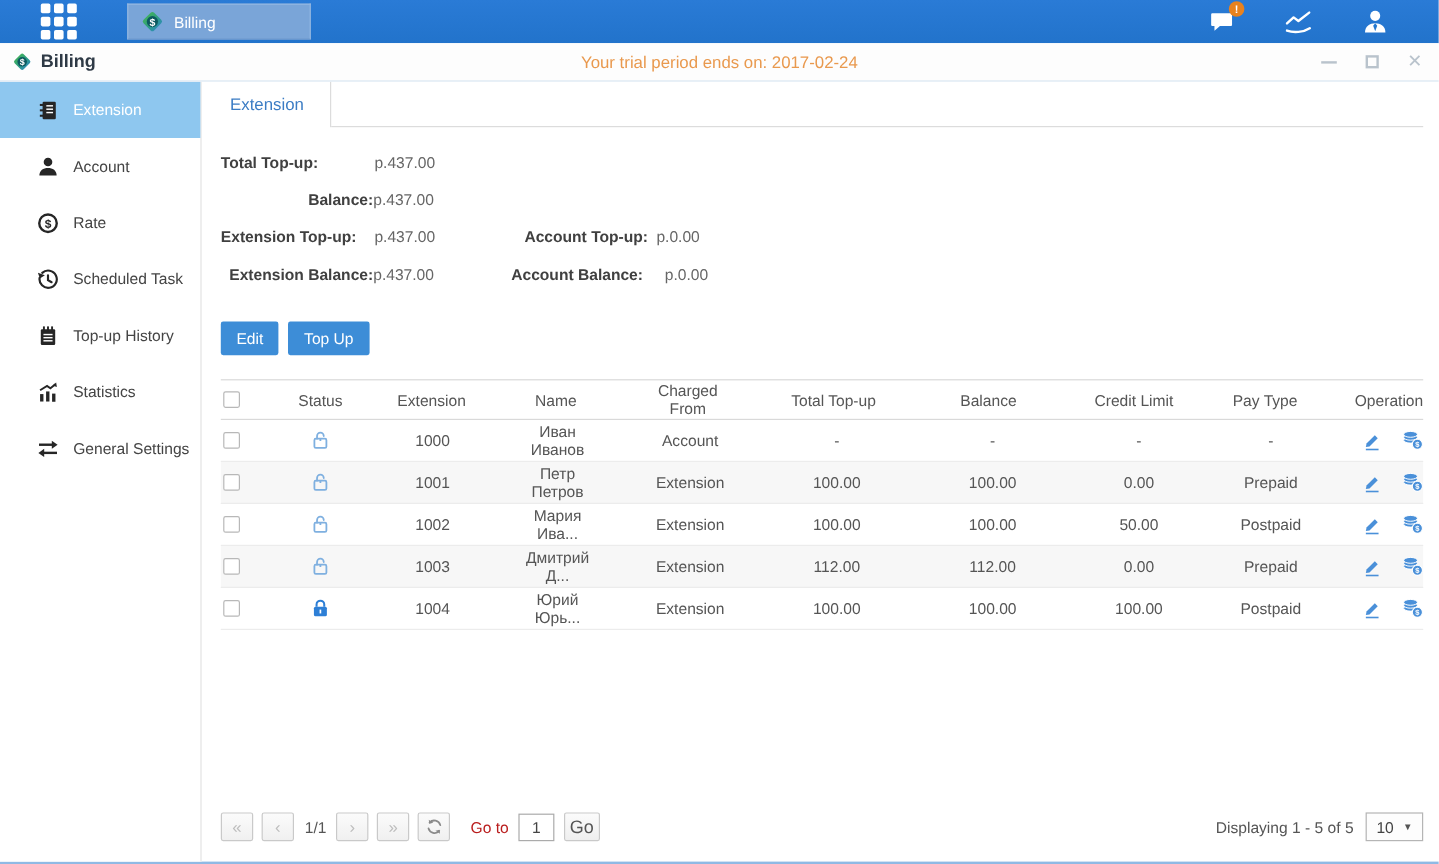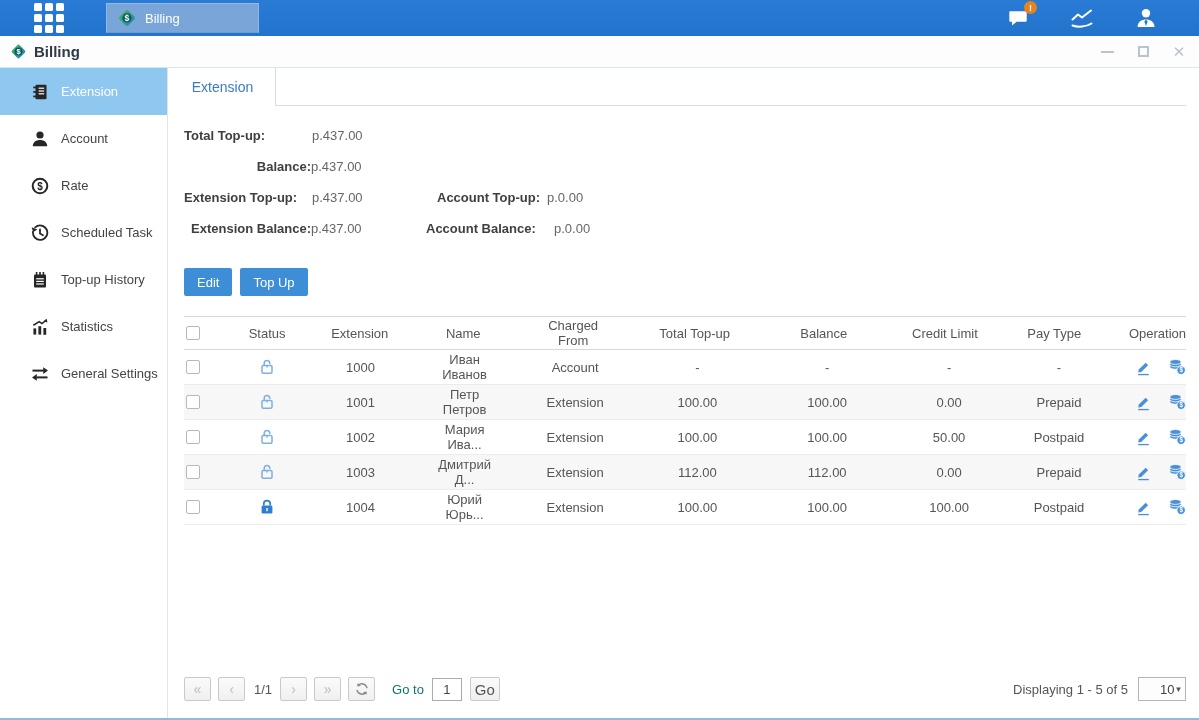--- a/index.html
+++ b/index.html
@@ -65,25 +65,25 @@
   .checkbox { width:14px; height:14px; border:1px solid #b8b8b8; border-radius:2px; background:#fff; cursor:pointer; }
   .op-ico { width:18px; height:18px; cursor:pointer; display:flex; align-items:center; justify-content:center; }
   .status-ico { width:18px; height:18px; cursor:pointer; }
 
   .spacer { flex:1; }
 
   
   .pager { height:30px; display:flex; align-items:center; margin-bottom:4px; }
   .pg-btn { width:27px; height:24px; background:linear-gradient(#fbfbfb,#f0f0f0); border:1px solid #c9c9c9; border-radius:2px; display:flex; align-items:center; justify-content:center; color:#bdbdbd; font-size:14px; cursor:pointer; margin-right:7px; }
   .pg-ind { margin:0 8px 0 2px; color:#555; }
-  .goto-lbl { margin:0 8px 0 10px; color:#0f766e; }
+  .goto-lbl { margin:0 8px 0 10px; color:#b91c1c; }
   .goto-input { width:30px; height:23px; border:1px solid #ababab; text-align:center; font-size:13px; font-family:inherit; color:#444; margin-right:8px; }
   .pg-go { width:30px; height:24px; background:linear-gradient(#fbfbfb,#efefef); border:1px solid #c9c9c9; border-radius:2px; color:#555; font-size:15px; display:flex; align-items:center; justify-content:center; cursor:pointer; }
   .pager-right { margin-left:auto; display:flex; align-items:center; gap:10px; color:#555; }
-  .pagesize { width:48px; height:24px; border:1px solid #b5b5b5; background:#fdfdfd; display:flex; align-items:center; padding:0 21px; cursor:pointer; color:#444; }
+  .pagesize { width:48px; height:24px; border:1px solid #b5b5b5; background:#fdfdfd; display:flex; align-items:center; padding:0 8px; cursor:pointer; color:#444; }
   .pagesize .arrow { margin-left:auto; font-size:8px; color:#555; }
 </style>
 </head>
 <body>
 
 <svg width="0" height="0" style="position:absolute">
   <defs>
     <linearGradient id="diamondGrad" x1="0" y1="0" x2="1" y2="0">
       <stop offset="0" stop-color="#3fae62"></stop>
       <stop offset="0.5" stop-color="#2fa07f"></stop>
@@ -143,20 +143,21 @@
     <div class="title-group">
       <svg width="17" height="17" viewBox="0 0 24 24">
         <g transform="rotate(45 12 12)">
             <rect x="4.5" y="4.5" width="15" height="15" rx="2.5" fill="url(#diamondGrad)"></rect>
           </g>
         <circle cx="12" cy="12" r="5.6" fill="#0d5a60"></circle>
         <text x="12" y="16" font-size="10.5" font-weight="bold" fill="#fff" text-anchor="middle" font-family="Liberation Sans, sans-serif">$</text>
       </svg>
       <span class="title">Billing</span>
     </div>
+    <span class="trial">Your trial period ends on: 2017-02-24</span>
     <div class="winctrl">
       <span class="wc wc-min">
           <i></i>
         </span>
       <span class="wc wc-max">
           <i></i>
         </span>
       <span class="wc wc-close">✕</span>
     </div>
   </div>

